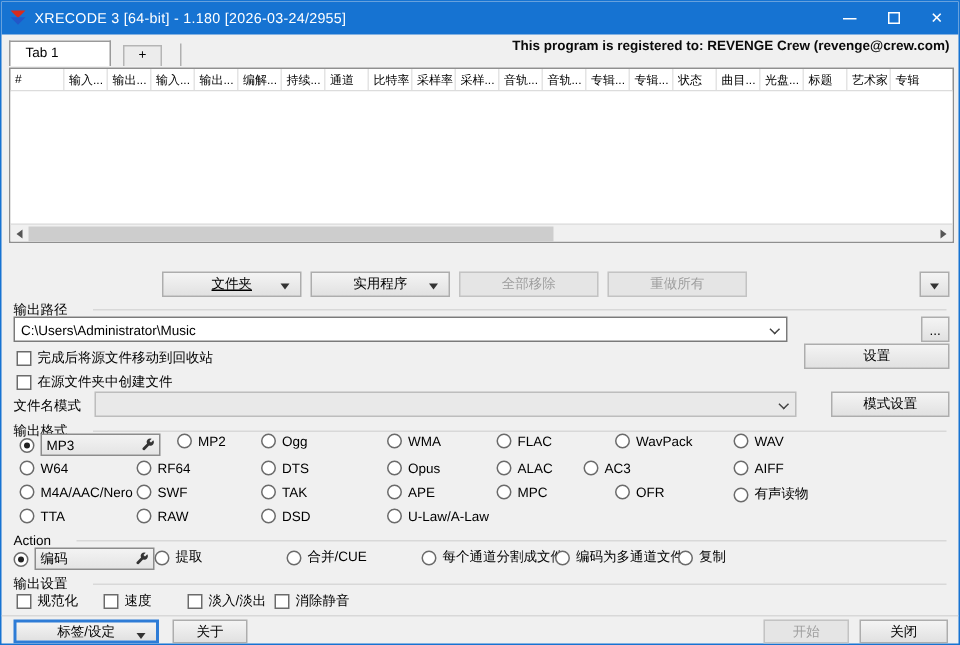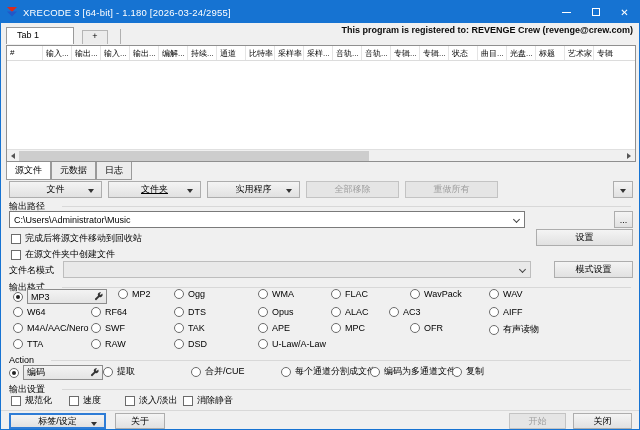--- a/index.html
+++ b/index.html
@@ -131,31 +131,22 @@
         </div>
       <div class="scroll-track">
         <div class="scroll-thumb"></div>
       </div>
       <div class="scroll-arrow">
           <span class="tri-right"></span>
         </div>
     </div>
   </div>
 
-  <div class="subtabs">
-    <div class="subtab active">源文件</div>
-    <div class="subtab">元数据</div>
-    <div class="subtab">日志</div>
-  </div>
 
   <div class="toolbar">
-    <div class="btn" style="left:8px; width:93px;">
-        <span>文件</span>
-        <span class="arr"></span>
-      </div>
     <div class="btn" style="left:107px; width:93px;text-decoration:underline;">
         <span>文件夹</span>
         <span class="arr"></span>
       </div>
     <div class="btn" style="left:206px; width:93px;">
         <span>实用程序</span>
         <span class="arr"></span>
       </div>
     <div class="btn disabled" style="left:305px; width:93px;">
         <span>全部移除</span>

